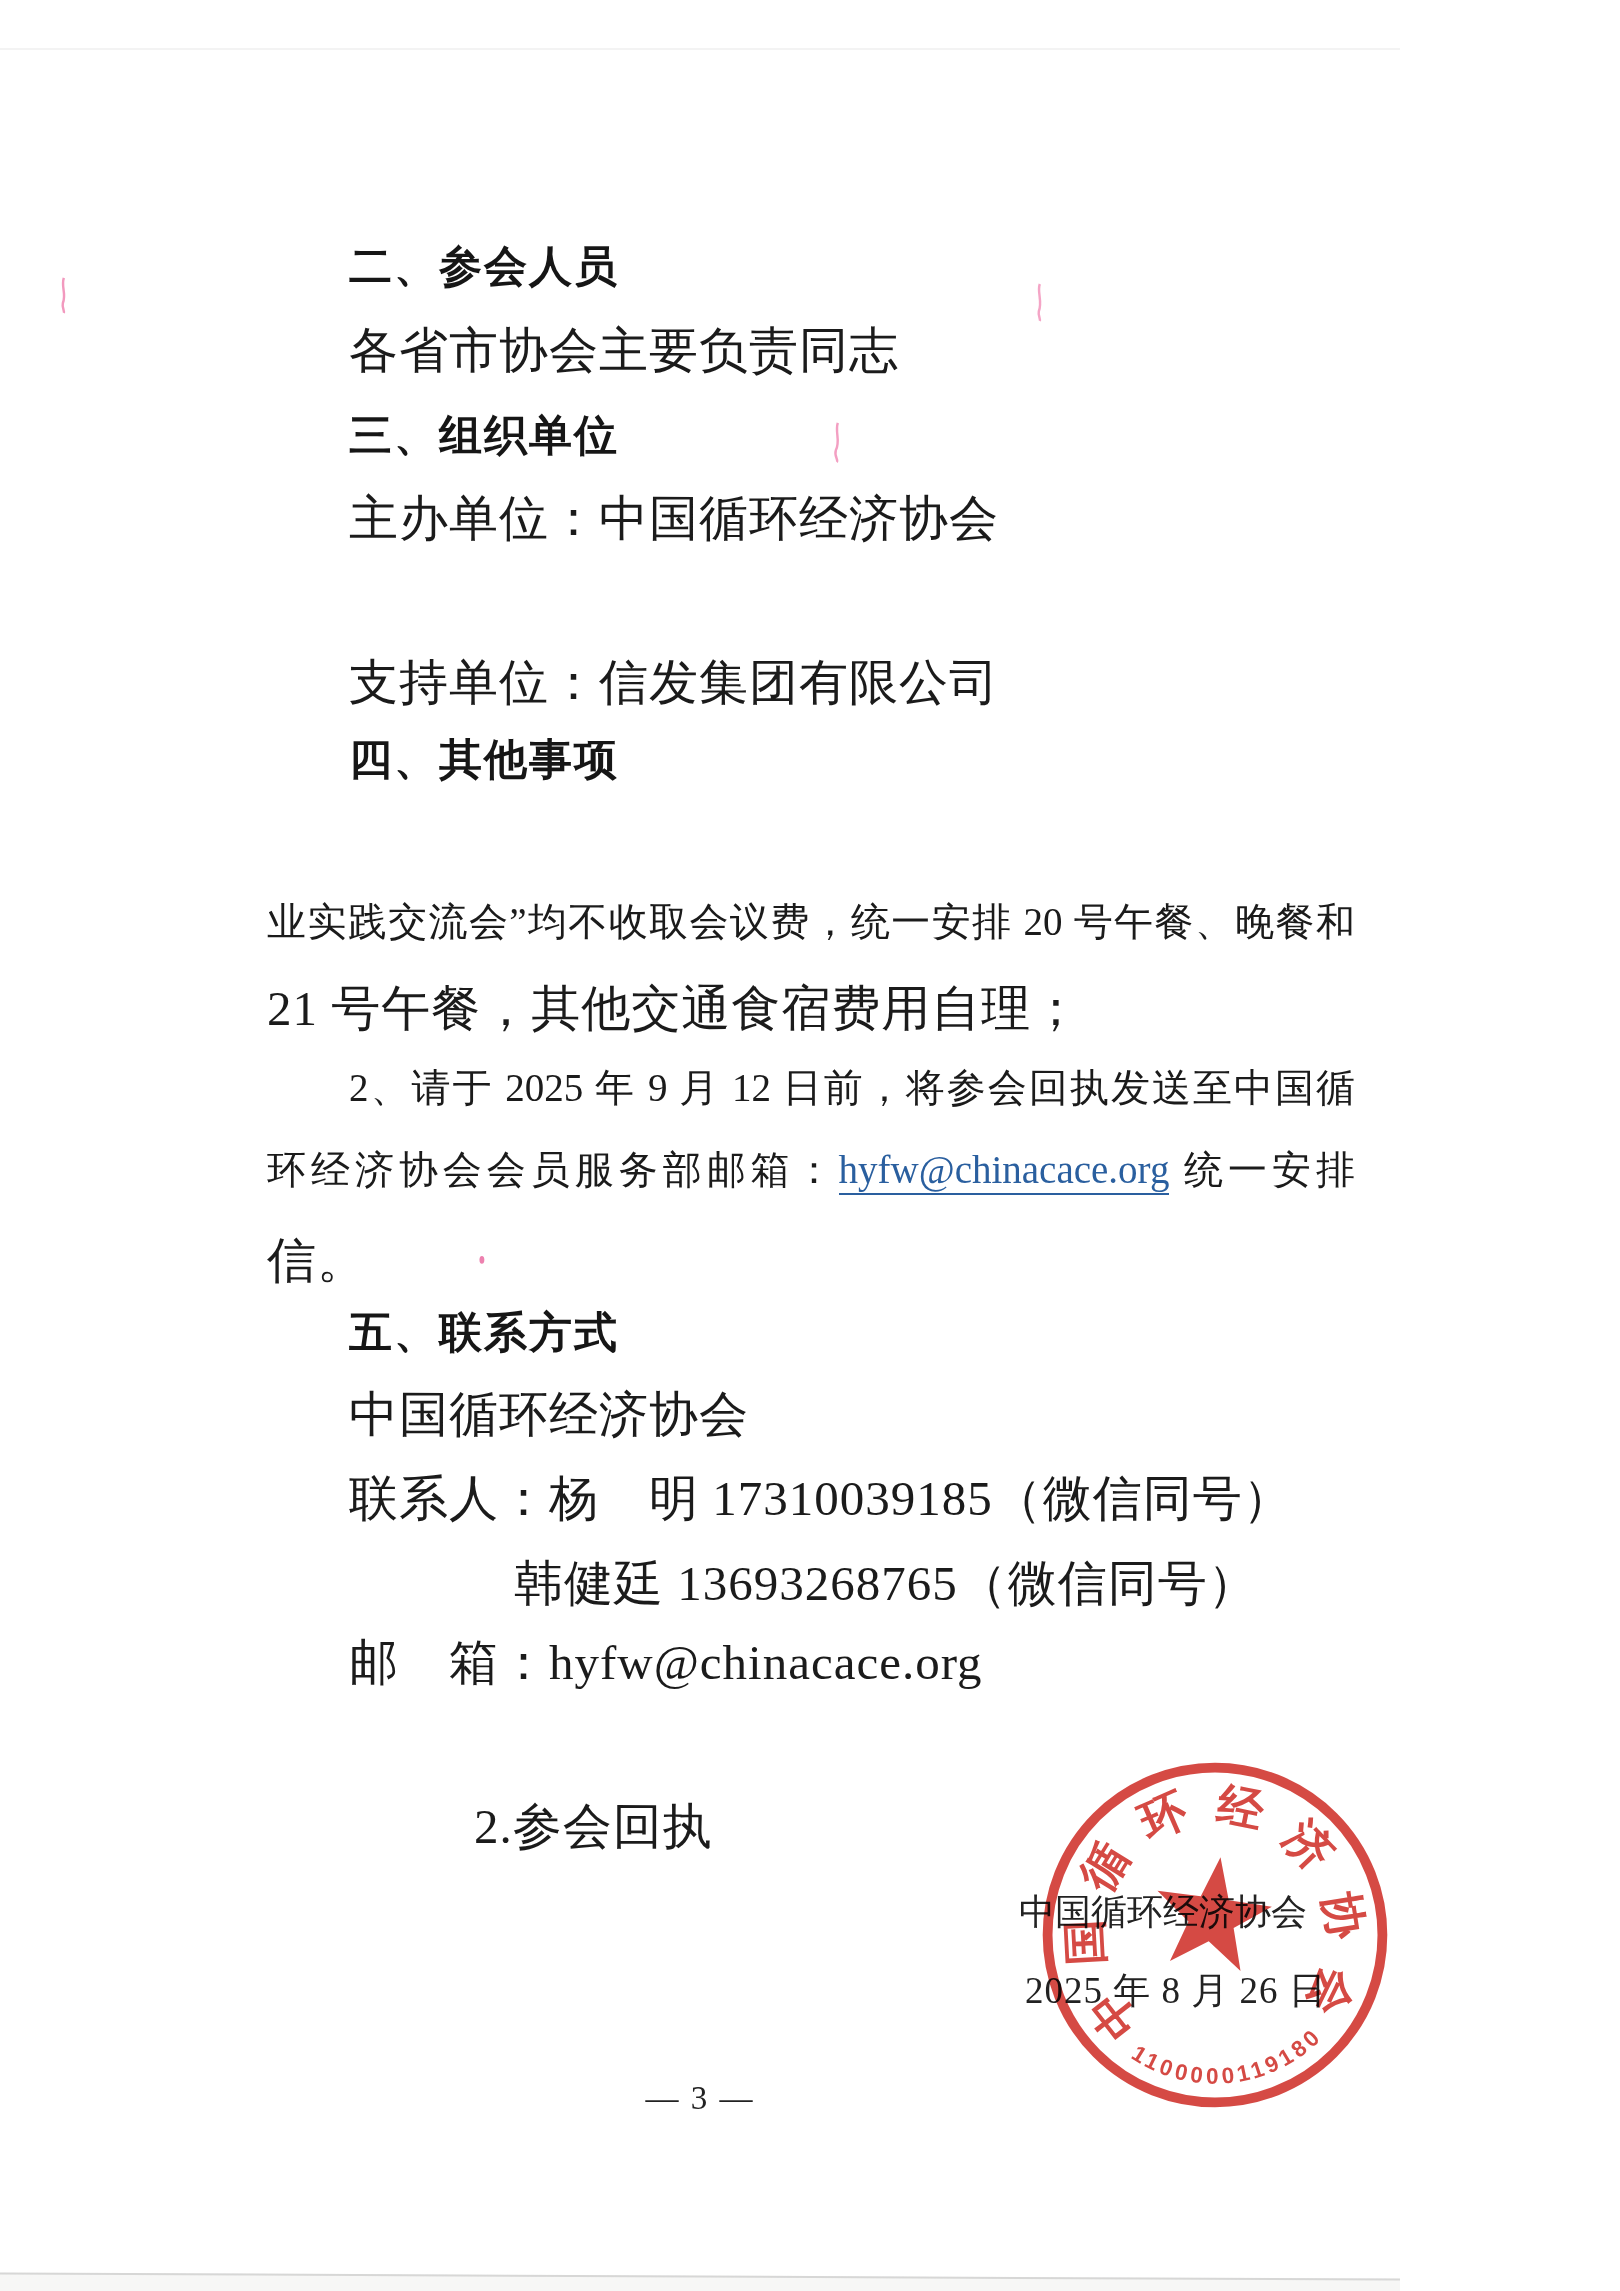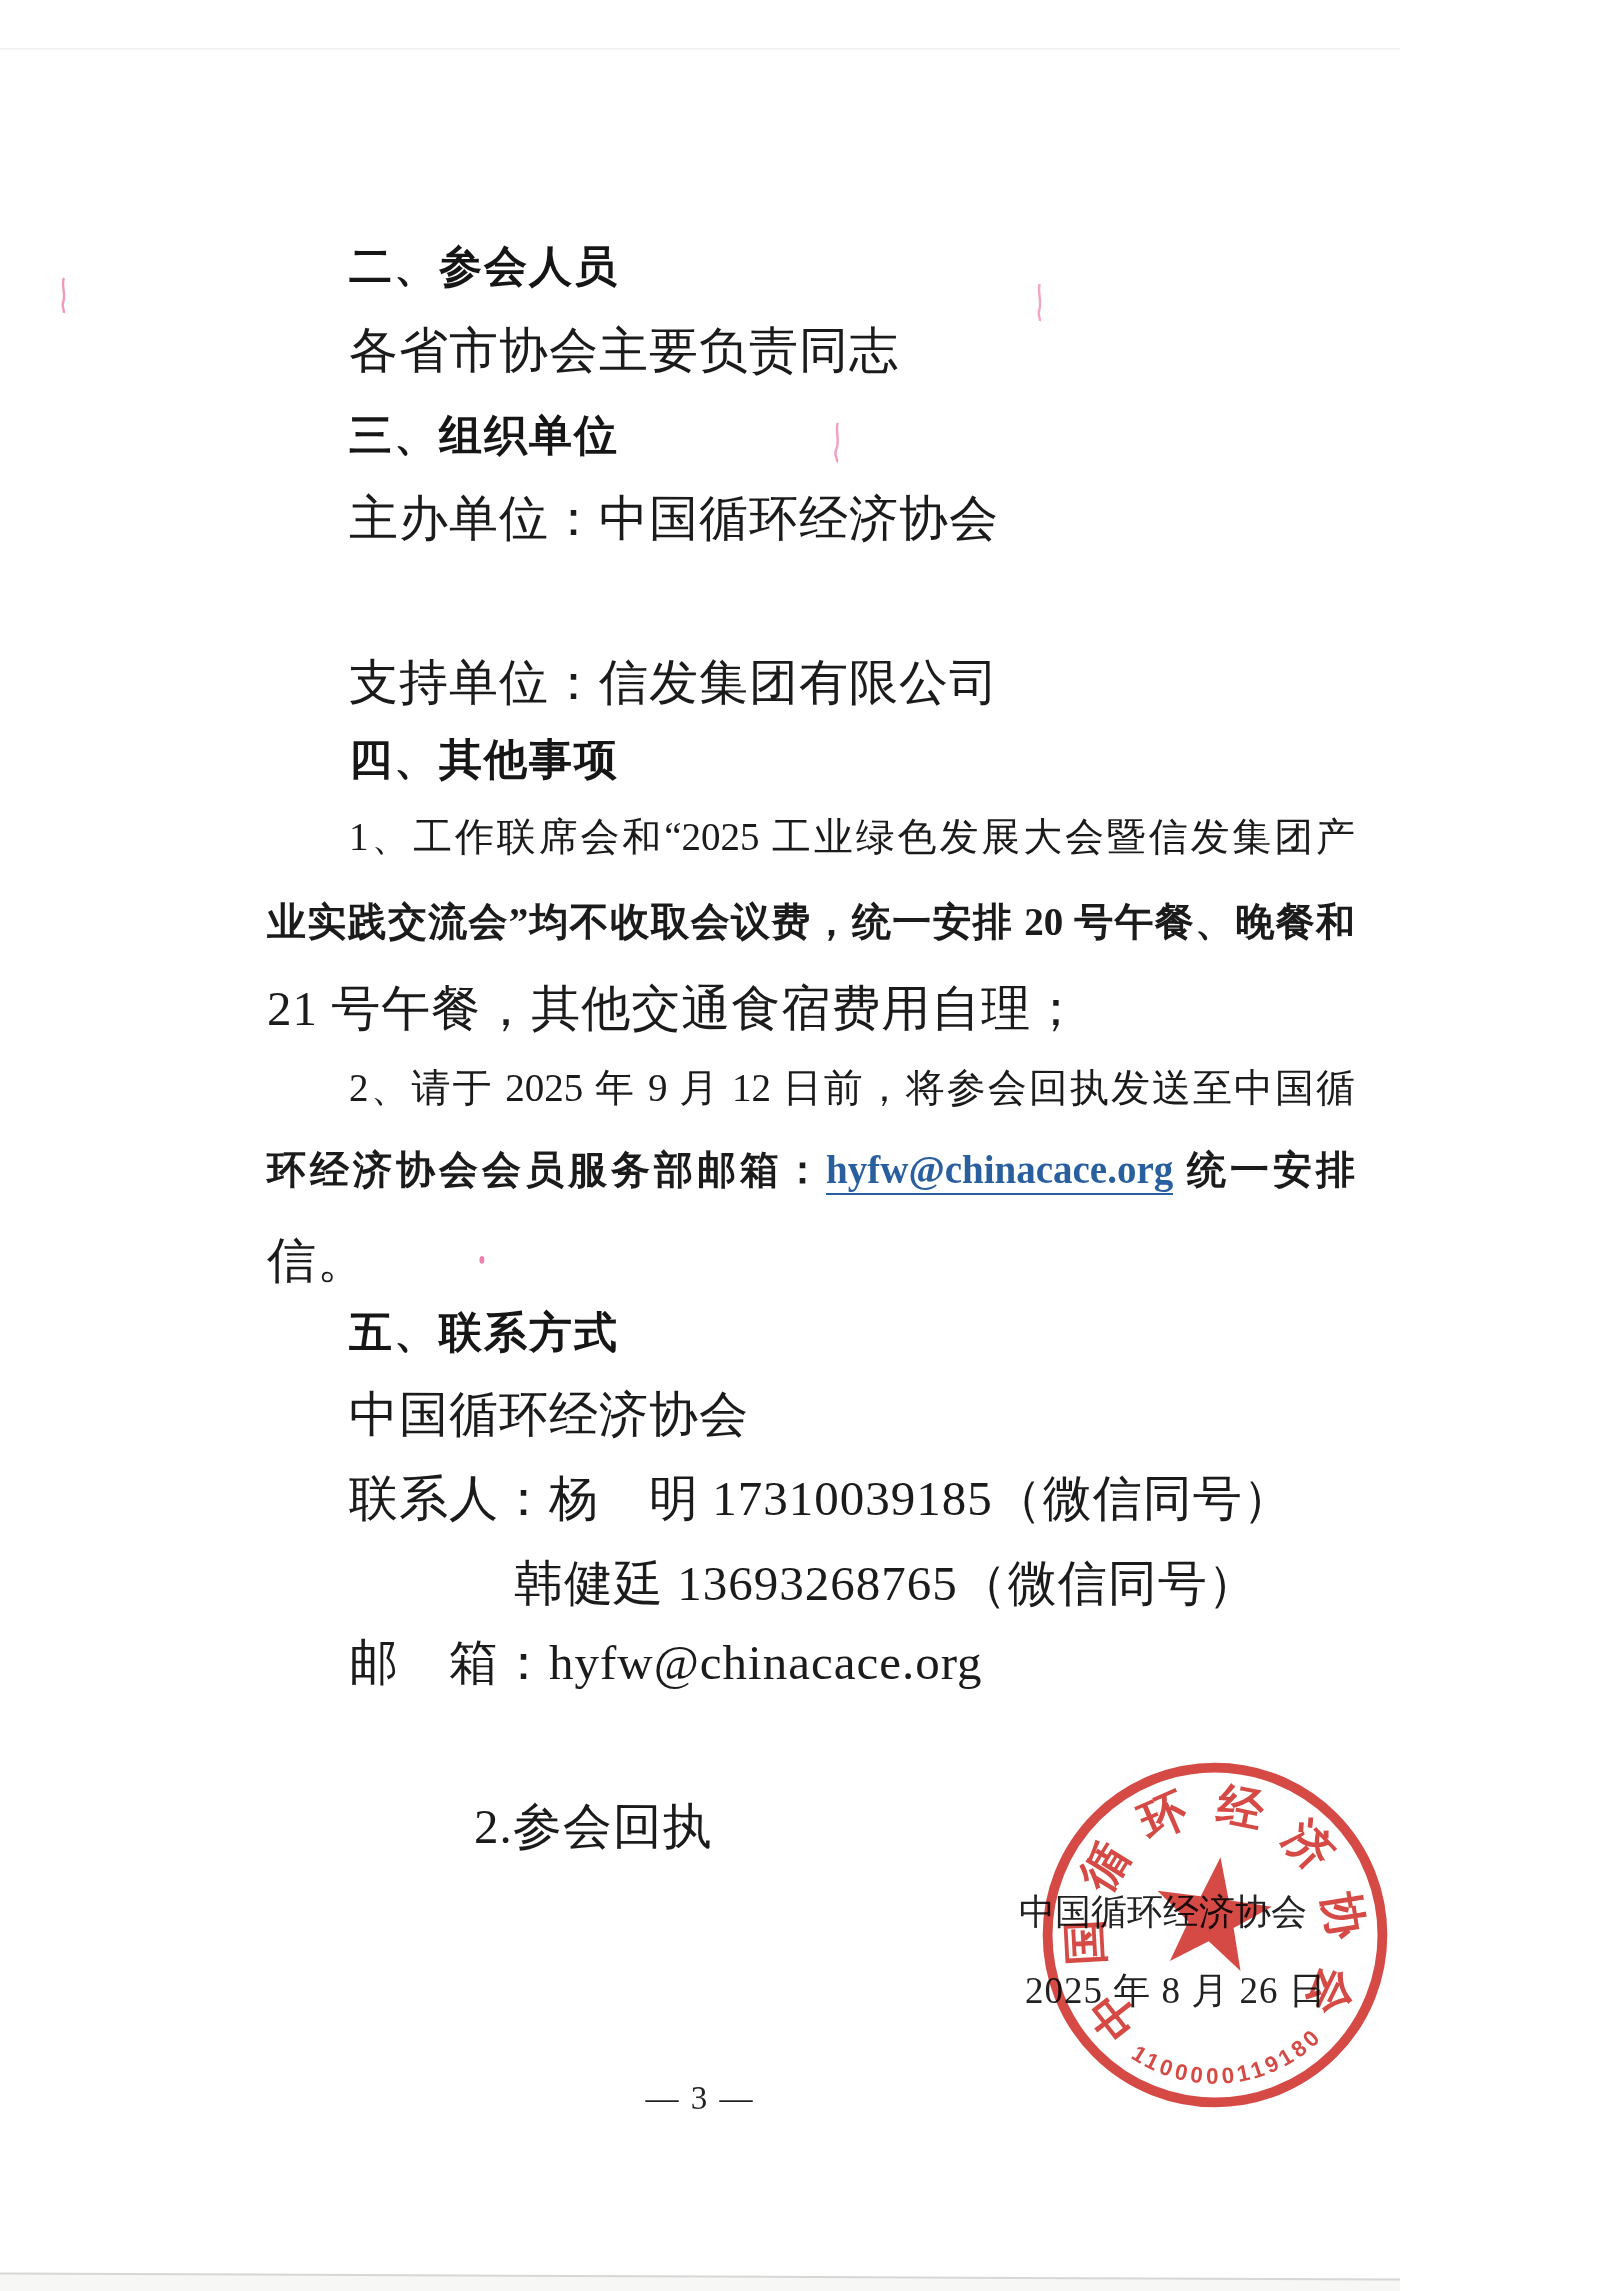--- a/index.html
+++ b/index.html
@@ -29,21 +29,21 @@
   .cont{left:267px;}
   .just{
     white-space:normal;
     text-align:justify;
     text-align-last:justify;
     text-justify:inter-character;
     font-size:39px;
     letter-spacing:0;
   }
   .w-first{left:349px;width:1006px;}
-  .w-cont{left:267px;width:1088px;font-weight:bold;}
+  .w-cont{left:267px;width:1088px;}
   .email-link{
     color:#2a5f9f;
     border-bottom:2.9px solid #2a5f9f;
     padding-bottom:2px;
     text-decoration:none;
     cursor:pointer;
   }
   
   .sig-org{
     position:absolute;left:1019px;top:1888px;
@@ -82,21 +82,20 @@
   <div class="scan-line-top"></div>
 
   <div class="line heading ind" style="top:242px">二、参会人员</div>
   <div class="line ind" style="top:323px">各省市协会主要负责同志</div>
 
   <div class="line heading ind" style="top:411px">三、组织单位</div>
   <div class="line ind" style="top:491px">主办单位：中国循环经济协会</div>
   <div class="line ind" style="top:655px">支持单位：信发集团有限公司</div>
 
   <div class="line heading ind" style="top:735px">四、其他事项</div>
-  <div class="line just w-first" style="top:815px">1、工作联席会和“2025 工业绿色发展大会暨信发集团产</div>
   <div class="line just w-cont" style="top:900px">业实践交流会”均不收取会议费，统一安排 20 号午餐、晚餐和</div>
   <div class="line cont" style="top:981px">21 号午餐，其他交通食宿费用自理；</div>
   <div class="line just w-first" style="top:1066px">2、请于 2025 年 9 月 12 日前，将参会回执发送至中国循</div>
   <div class="line just w-cont" style="top:1148px">
     <span>环经济协会会员服务部邮箱：</span><span class="email-link">hyfw@chinacace.org</span><span> 统一安排</span>
   </div>
   <div class="line cont" style="top:1233px">信。</div>
 
   <div class="line heading ind" style="top:1308px">五、联系方式</div>
   <div class="line ind" style="top:1387px">中国循环经济协会</div>

